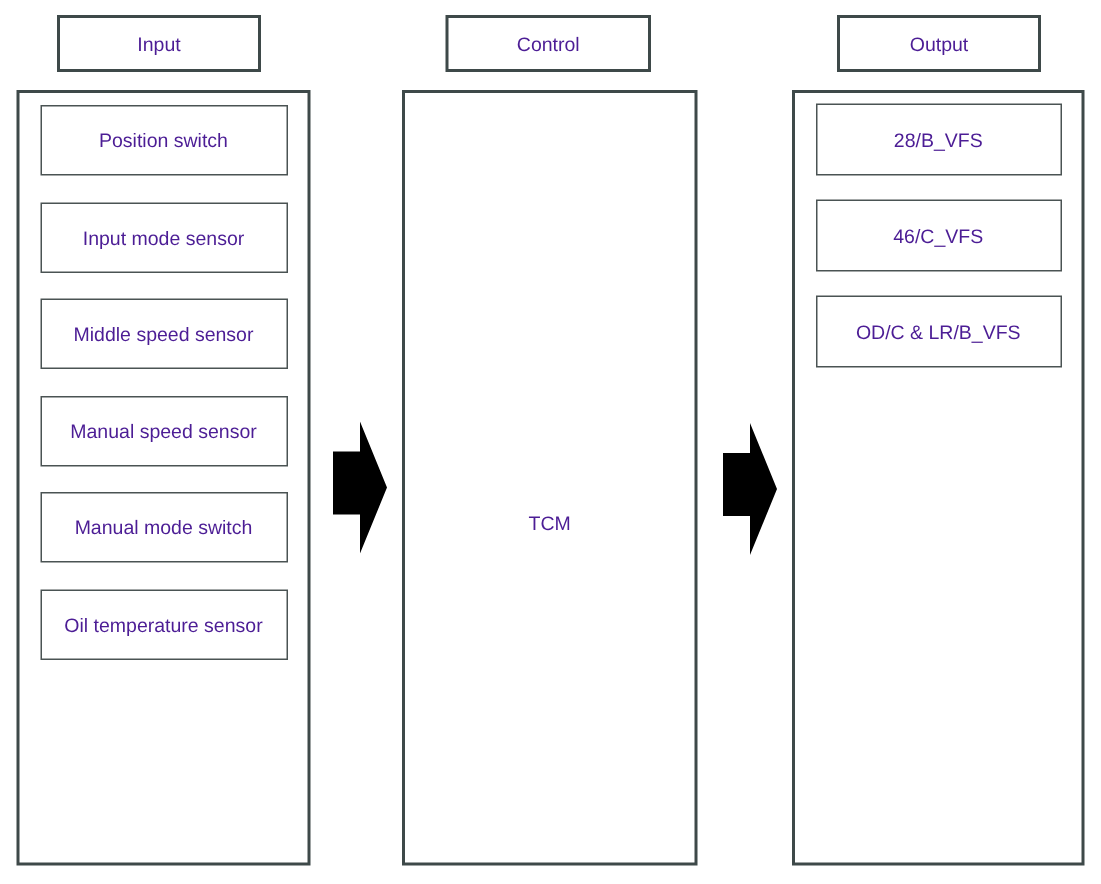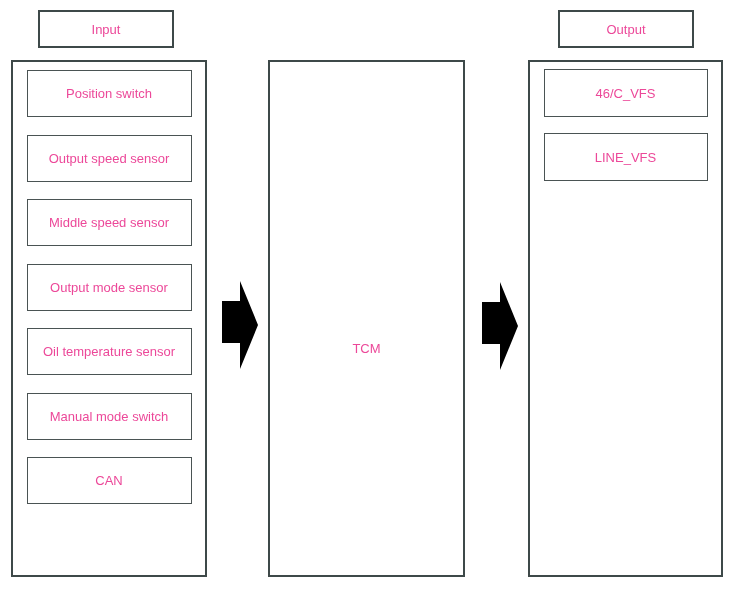--- a/index.html
+++ b/index.html
@@ -6,21 +6,21 @@
     margin: 0;
     padding: 0;
     background: #ffffff;
   }
   #canvas {
     position: relative;
     width: 734px;
     height: 589px;
     background: #ffffff;
     font-family: "Liberation Sans", sans-serif;
-    color: #ec4899;
+    color: #4c1d95;
     overflow: hidden;
   }
   .hdr-box {
     position: absolute;
     top: 10px;
     height: 38px;
     border: 2px solid #3e4949;
     box-sizing: border-box;
     background: #ffffff;
     display: flex;
@@ -92,41 +92,44 @@
   .flow-arrow polygon { fill: #000000; stroke: none; }
 </style>
 </head>
 <body>
 
 <div id="canvas">
 
   <div class="hdr-box" id="hdr-input">
     <span>Input</span>
   </div>
+  <div class="hdr-box" id="hdr-control">
+    <span>Control</span>
+  </div>
   <div class="hdr-box" id="hdr-output">
     <span>Output</span>
   </div>
 
   <div class="col-container" id="col-input">
     <div class="item-box">Position switch</div>
-    <div class="item-box">Output speed sensor</div>
+    <div class="item-box">Input mode sensor</div>
     <div class="item-box">Middle speed sensor</div>
-    <div class="item-box">Output mode sensor</div>
+    <div class="item-box">Manual speed sensor</div>
+    <div class="item-box">Manual mode switch</div>
     <div class="item-box">Oil temperature sensor</div>
-    <div class="item-box">Manual mode switch</div>
-    <div class="item-box">CAN</div>
   </div>
 
   <div class="col-container" id="col-control">
     <span>TCM</span>
   </div>
 
   <div class="col-container" id="col-output">
+    <div class="item-box">28/B_VFS</div>
     <div class="item-box">46/C_VFS</div>
-    <div class="item-box">LINE_VFS</div>
+    <div class="item-box">OD/C &amp; LR/B_VFS</div>
   </div>
 
   <svg class="flow-arrow" id="arrow-left" viewBox="0 0 36 88" xmlns="http://www.w3.org/2000/svg">
     <polygon points="0,20 18,20 18,0 36,44 18,88 18,62 0,62"></polygon>
   </svg>
   <svg class="flow-arrow" id="arrow-right" viewBox="0 0 36 88" xmlns="http://www.w3.org/2000/svg">
     <polygon points="0,20 18,20 18,0 36,44 18,88 18,62 0,62"></polygon>
   </svg>
 
 </div>

